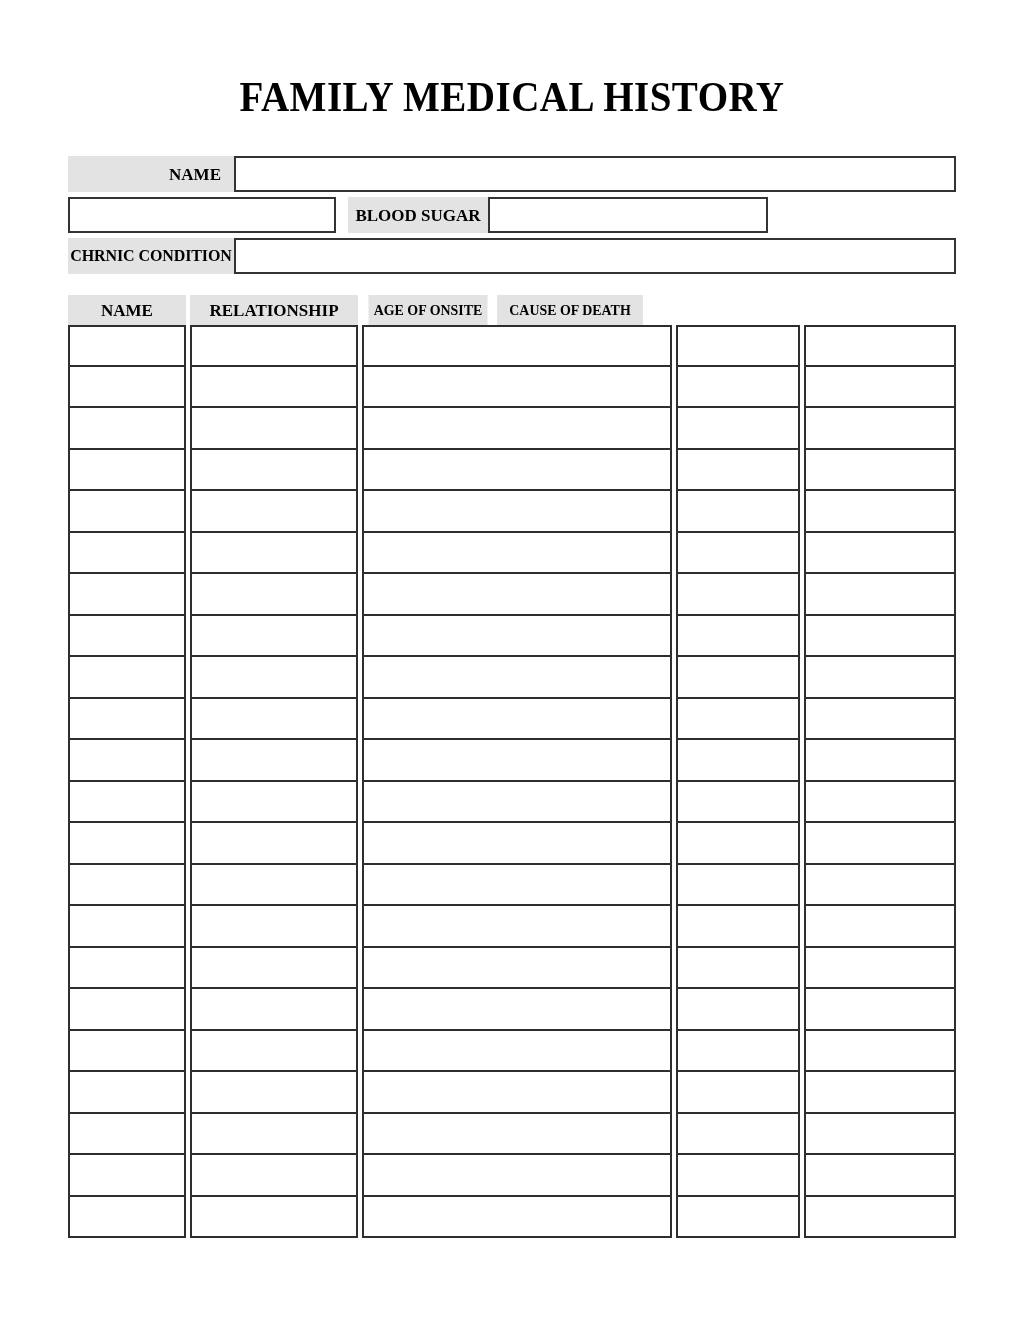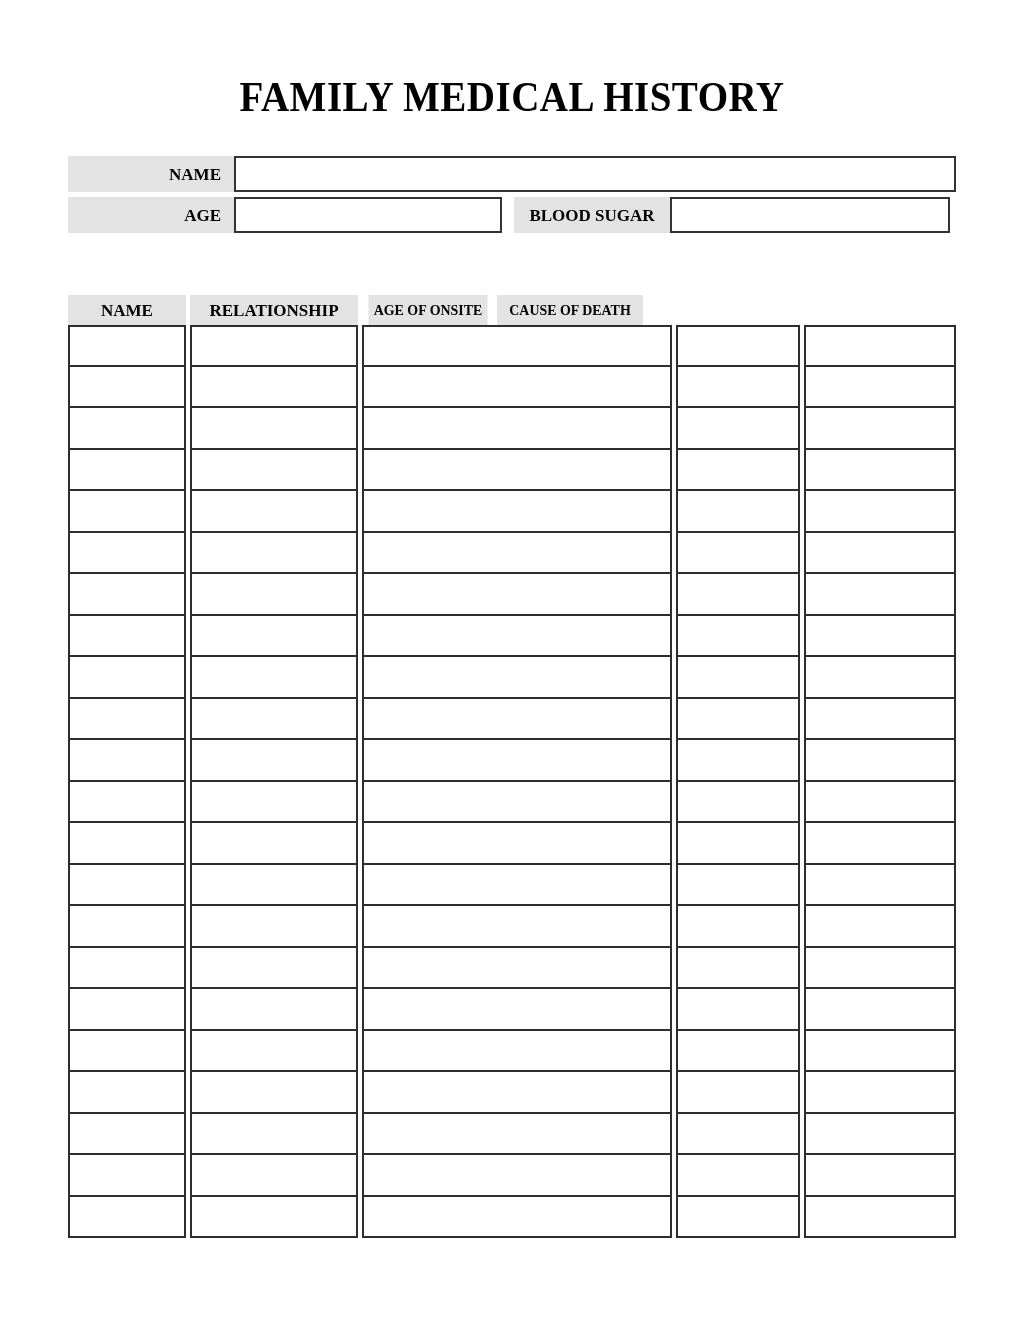--- a/index.html
+++ b/index.html
@@ -79,21 +79,21 @@
     outline: none;
     color: #000;
   }
 
   .w-name-lbl   { width: 166px; }
   .w-name-fld   { width: 722px; }
 
   .w-age-lbl    { width: 166px; }
   .w-age-fld    { width: 268px; }
   .spacer-sm    { width: 12px; }
-  .w-bs-lbl     { width: 156px; }
+  .w-bs-lbl     { width: 140px; }
   .w-bs-fld     { width: 280px; }
 
   .w-chr-lbl    { width: 166px; font-size: 16px; letter-spacing: -0.1px; }
   .w-chr-fld    { width: 722px; }
 
   
   .table-wrap {
     position: absolute;
     left: 68px;
     top: 295px;
@@ -155,27 +155,30 @@
   <div class="title">FAMILY MEDICAL HISTORY</div>
 
   <div class="form-rows">
 
     <div class="form-row">
       <div class="lbl lbl-right w-name-lbl">NAME</div>
       <input class="fld w-name-fld" type="text" placeholder="" style="">
     </div>
 
     <div class="form-row">
-      <div class="lbl lbl-right w-age-lbl">AGE</div>
       <input class="fld w-age-fld" type="text" placeholder="" style="">
       <div class="spacer-sm"></div>
       <div class="lbl lbl-center w-bs-lbl">BLOOD SUGAR</div>
       <input class="fld w-bs-fld" type="text" placeholder="" style="">
     </div>
 
+    <div class="form-row">
+      <div class="lbl lbl-center w-chr-lbl">CHRNIC CONDITION</div>
+      <input class="fld w-chr-fld" type="text" placeholder="" style="">
+    </div>
 
   </div>
 
   <div class="table-wrap">
 
     <div class="thead">
       <div class="th c1">NAME</div>
       <div class="colgap"></div>
       <div class="th c2">RELATIONSHIP</div>
       <div class="colgap"></div>

